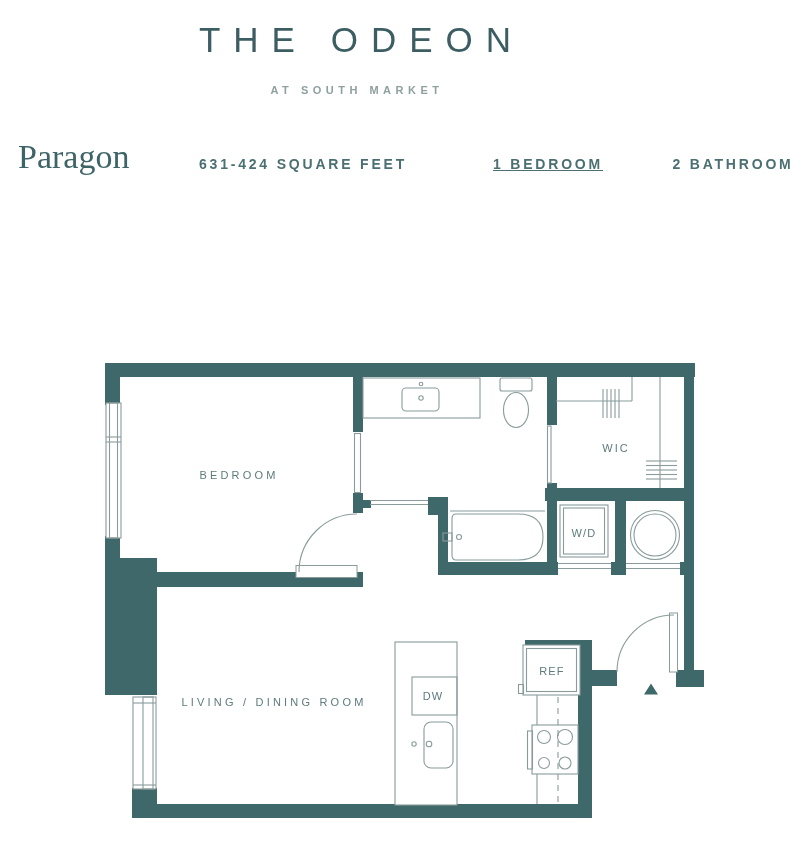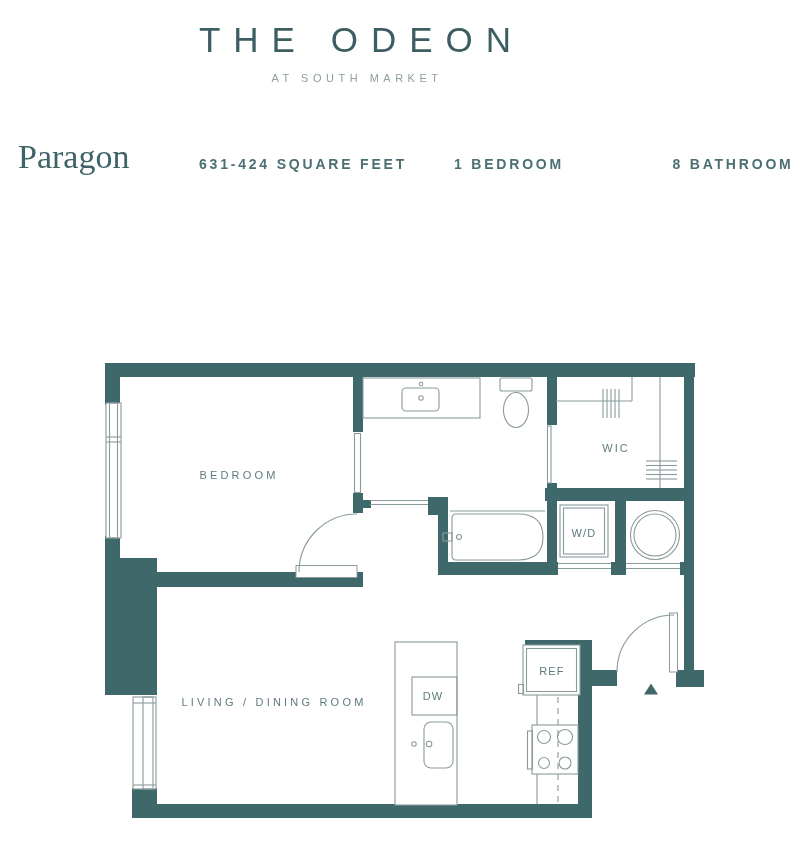--- a/index.html
+++ b/index.html
@@ -6,32 +6,32 @@
     --wall:#3F686B; --line:#8A9B9B; --label:#5E7B7E; --title:#3C5E63;
     --subtitle:#8FA0A0; --plan_name:#3F6468; --spec:#4B6F72; --bg:#FFFFFF;
   }
   *{margin:0;padding:0;box-sizing:border-box;}
   html,body{width:802px;height:844px;background:var(--bg);overflow:hidden;}
   body{font-family:"Liberation Sans",sans-serif;position:relative;}
 
   .brand{position:absolute;top:20px;left:0;width:710px;text-align:center;}
   .brand-title{font-size:35px;font-weight:400;letter-spacing:13px;margin-left:13px;
     color:var(--title);}
-  .brand-sub{margin-top:12px;font-size:11px;font-weight:400;letter-spacing:4.5px;
+  .brand-sub{margin-top:24px;font-size:11px;font-weight:700;letter-spacing:4.5px;
     margin-left:4px;color:var(--subtitle);}
 
   .specrow{position:absolute;top:0;left:0;width:674px;height:60px;}
   .plan-name{position:absolute;left:18px;top:138px;
     font-family:"Liberation Serif",serif;font-size:34px;font-weight:400;
     color:var(--plan_name);}
   .spec{position:absolute;top:156px;transform:translateX(-50%);
     font-size:14px;font-weight:700;letter-spacing:2.8px;color:var(--spec);
     white-space:nowrap;}
   .spec.sqft{left:303px;}
-  .spec.bed{left:509px;}
+  .spec.bed{left:548px;text-decoration:underline;}
   .spec.bath{left:733px;}
 
   svg{position:absolute;top:0;left:0;}
   .wall{fill:var(--wall);stroke:none;}
   .fx{fill:none;stroke:var(--line);stroke-width:1.1;}
   .fxw{fill:#fff;stroke:var(--line);stroke-width:1.1;}
   .fxd{fill:none;stroke:var(--line);stroke-width:1.1;stroke-dasharray:6 5;}
   .leaf{fill:#fff;stroke:var(--line);stroke-width:1;}
   .tri{fill:var(--wall);}
   .lbl{font-family:"Liberation Sans",sans-serif;fill:var(--label);
@@ -44,21 +44,21 @@
 
 <header class="brand">
   <div class="brand-title">THE ODEON</div>
   <div class="brand-sub">AT SOUTH MARKET</div>
 </header>
 
 <section class="specrow">
   <div class="plan-name">Paragon</div>
   <div class="spec sqft">631-424 SQUARE FEET</div>
   <div class="spec bed">1 BEDROOM</div>
-  <div class="spec bath">8 BATHROOM</div>
+  <div class="spec bath">2 BATHROOM</div>
 </section>
 
 <svg width="802" height="844" viewBox="0 0 802 844">
 
   <g>
     <rect class="wall" x="105" y="363" width="590" height="14"></rect>
     <rect class="wall" x="684" y="363" width="10" height="309"></rect>
     <rect class="wall" x="105" y="363" width="15" height="42"></rect>
     <rect class="wall" x="105" y="536" width="15" height="26"></rect>
     <rect class="wall" x="105" y="558" width="52" height="137"></rect>

